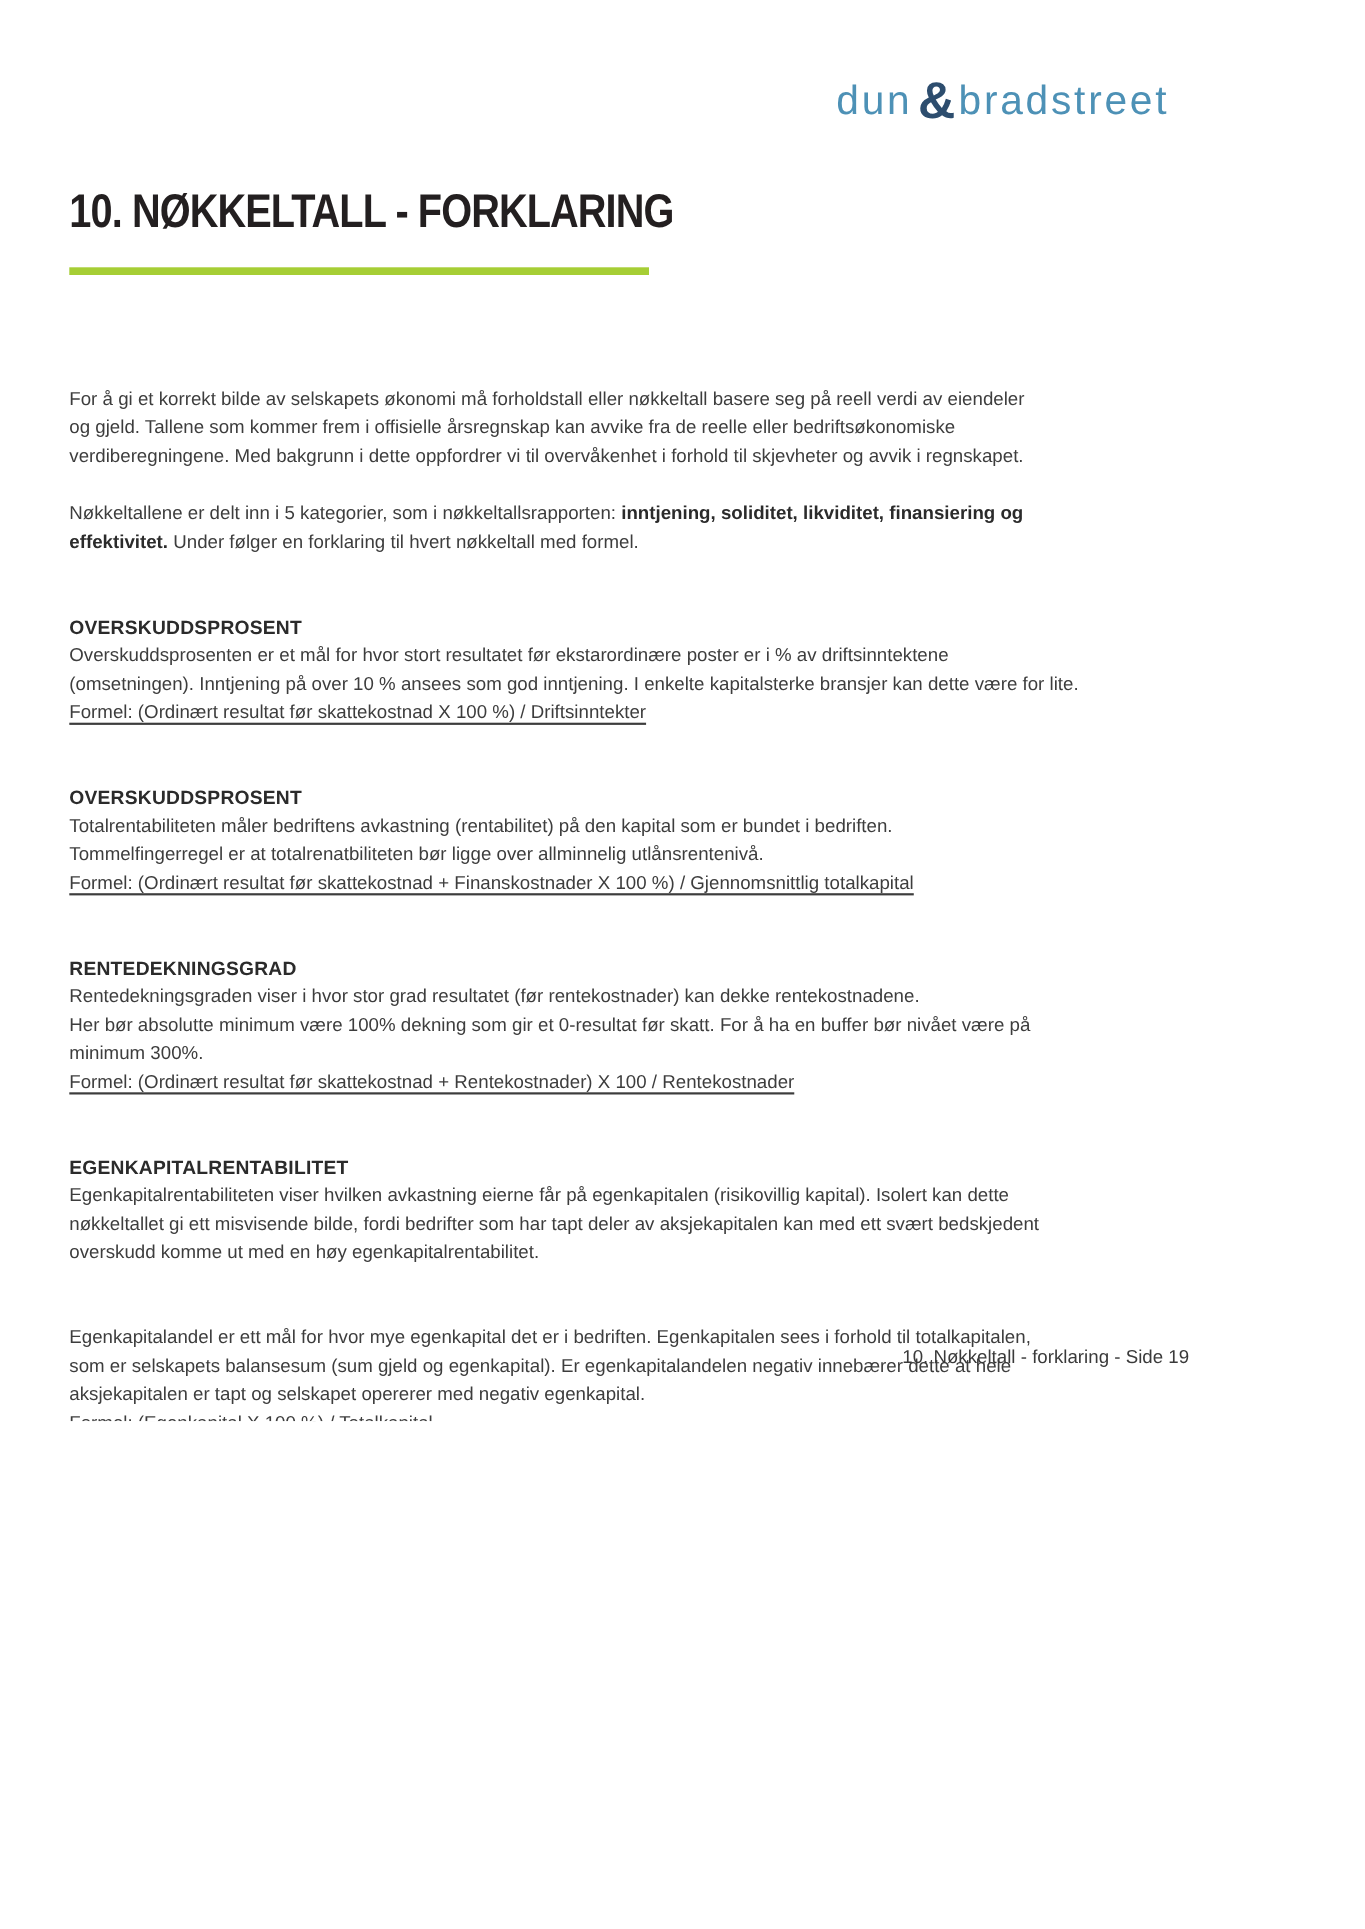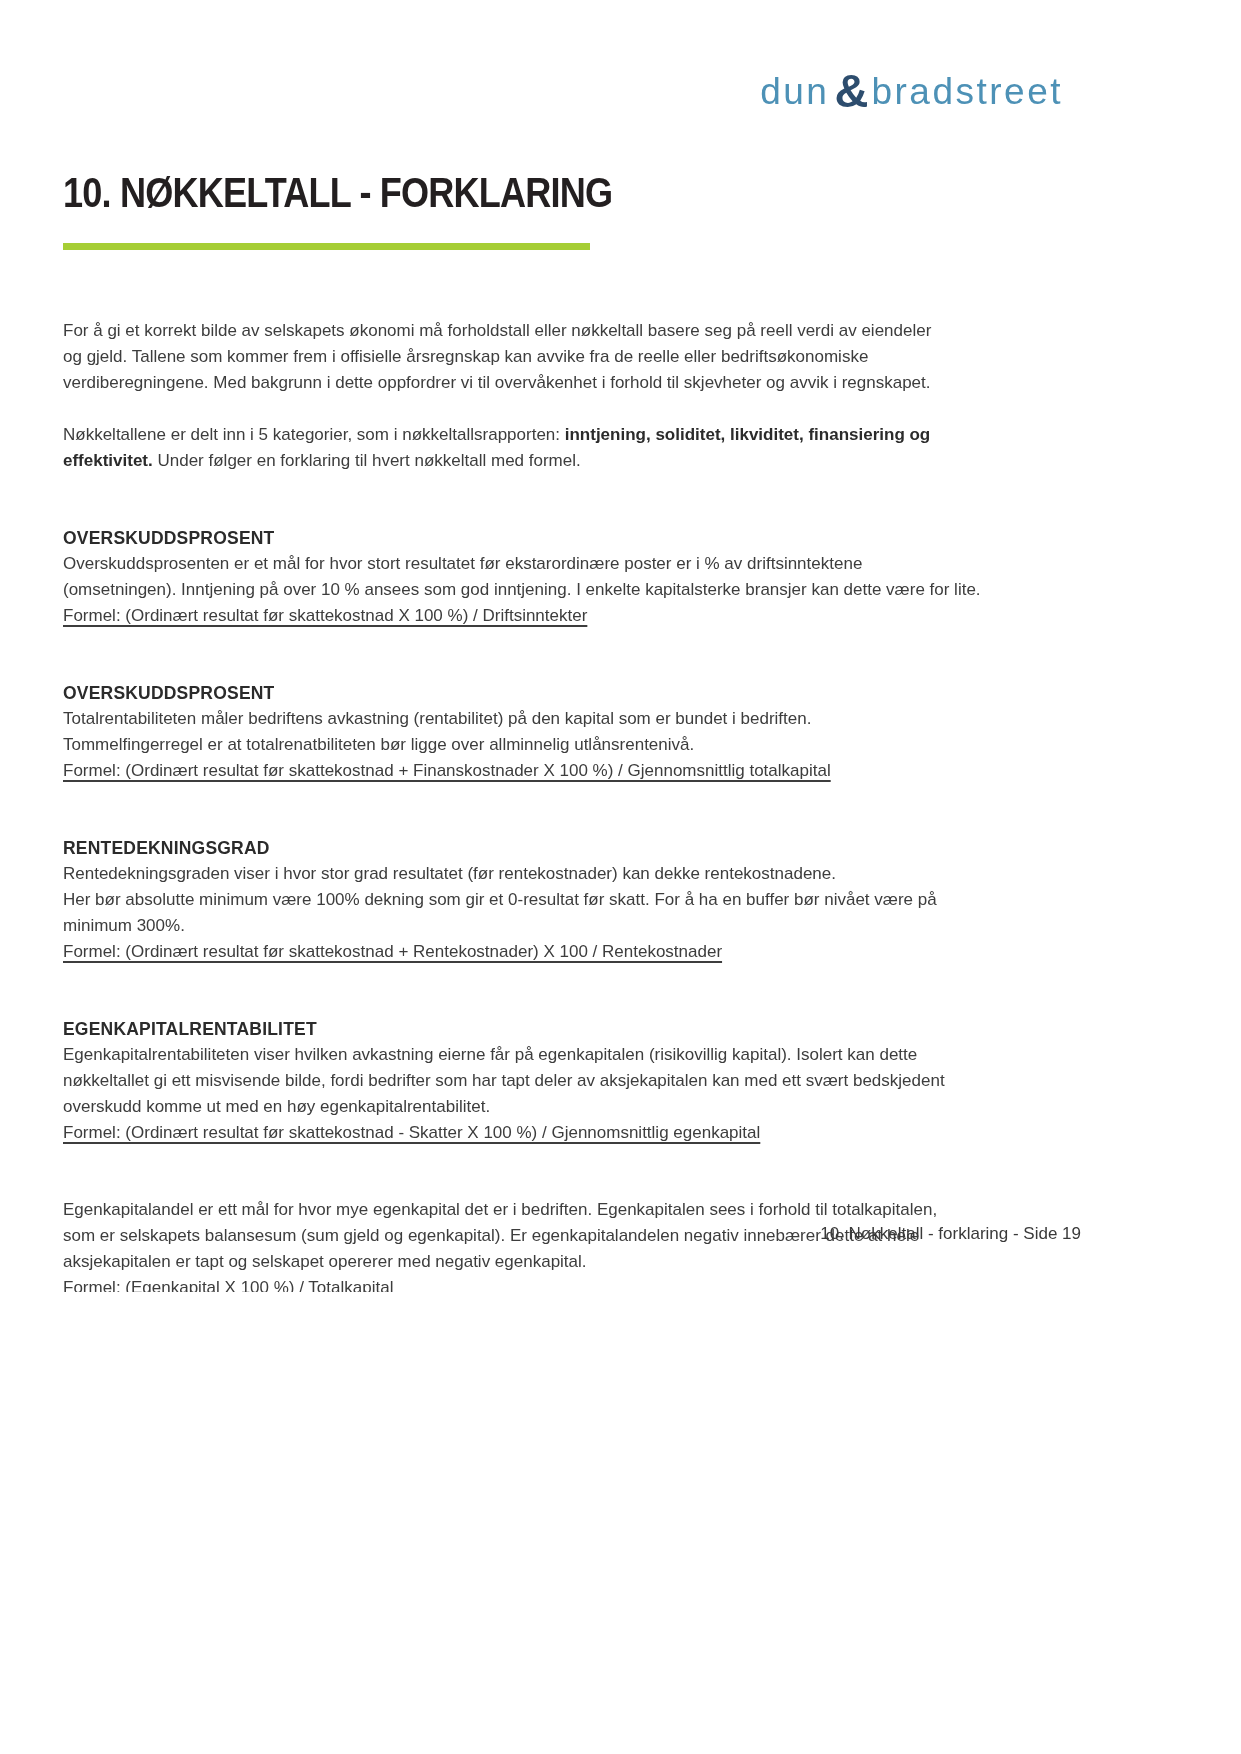--- a/index.html
+++ b/index.html
@@ -61,21 +61,21 @@
     margin-top:26px;
     background:#a6ce35;
   }
   
   .para {
     font-size:17px;
     line-height:26px;
     color:#3d3d3d;
     white-space:pre-line;
   }
-  .intro-1 { margin-top:68px; }
+  .intro-1 { margin-top:100px; }
   .intro-2 { margin-top:26px; }
   .intro-2 b { color:#2b2b2b; }
   .section { margin-top:51px; }
   .section-heading {
     font-size:17.5px;
     font-weight:700;
     line-height:26px;
     color:#2b2b2b;
     letter-spacing:0.2px;
   }
@@ -140,21 +140,20 @@
 Her bør absolutte minimum være 100% dekning som gir et 0-resultat før skatt. For å ha en buffer bør nivået være på
 minimum 300%.</p>
       <div class="formula">Formel: (Ordinært resultat før skattekostnad + Rentekostnader) X 100 / Rentekostnader</div>
     </div>
 
     <div class="section">
       <div class="section-heading">EGENKAPITALRENTABILITET</div>
       <p class="para">Egenkapitalrentabiliteten viser hvilken avkastning eierne får på egenkapitalen (risikovillig kapital). Isolert kan dette
 nøkkeltallet gi ett misvisende bilde, fordi bedrifter som har tapt deler av aksjekapitalen kan med ett svært bedskjedent
 overskudd komme ut med en høy egenkapitalrentabilitet.</p>
-      <div class="formula">Formel: (Ordinært resultat før skattekostnad - Skatter X 100 %) / Gjennomsnittlig egenkapital</div>
     </div>
 
     <div class="section">
       <p class="para">Egenkapitalandel er ett mål for hvor mye egenkapital det er i bedriften. Egenkapitalen sees i forhold til totalkapitalen,
 som er selskapets balansesum (sum gjeld og egenkapital). Er egenkapitalandelen negativ innebærer dette at hele
 aksjekapitalen er tapt og selskapet opererer med negativ egenkapital.</p>
       <div class="formula">Formel: (Egenkapital X 100 %) / Totalkapital</div>
     </div>
 
   </div>

